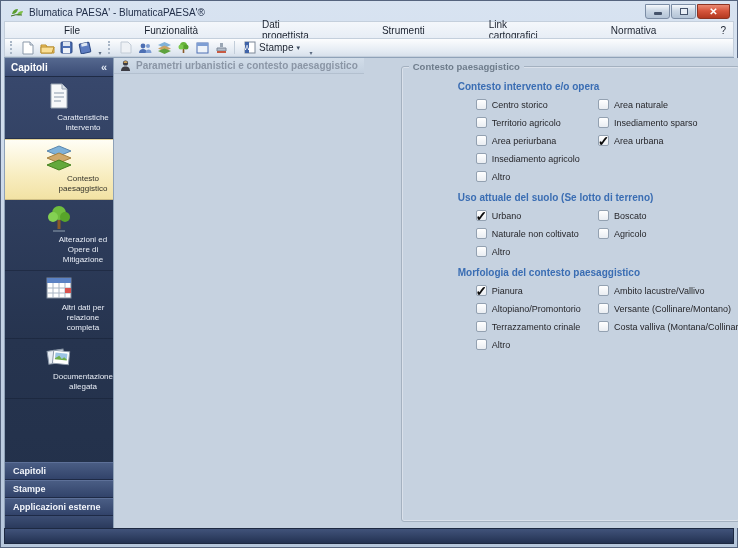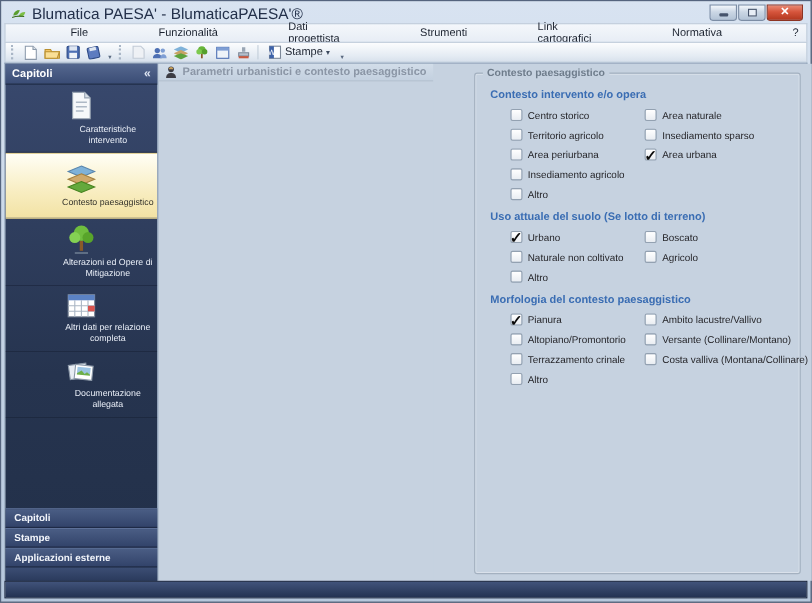--- a/index.html
+++ b/index.html
@@ -6,21 +6,21 @@
   html,body { background:#6b7486; font-family:"Liberation Sans", sans-serif; }
   .window{
     width:738px;height:548px;margin:0;position:relative;
     background:linear-gradient(#d8e3f1,#b6c7dc);
     border:1px solid #55647e; padding:0 3px 3px;
     display:flex;flex-direction:column;
   }
   
   .titlebar{height:20px;display:flex;align-items:center;padding:2px 4px 0 6px;}
   .app-icon{width:14px;height:13px;margin-right:5px;flex:none;}
-  .title-text{font-size:14px;color:#23304a;flex:1;white-space:nowrap;overflow:hidden;}
+  .title-text{font-size:10px;color:#23304a;flex:1;white-space:nowrap;overflow:hidden;}
   .win-controls{display:flex;gap:1px;margin-top:-2px;}
   .win-btn{width:25px;height:15px;border:1px solid #7c8da5;border-radius:0 0 3px 3px;
     background:linear-gradient(#f5f8fc,#cbd7e5 45%,#b3c3d6);display:flex;align-items:center;justify-content:center;
     font-size:9px;color:#45536b;cursor:default;}
   .win-btn.close{width:33px;background:linear-gradient(#e98a74,#d6553c 45%,#b33820);border-color:#8d3322;color:#fff;font-weight:bold;font-size:10px;}
   .min-glyph{width:8px;height:3px;background:#45536b;border-radius:1px;margin-top:4px;}
   .max-glyph{width:8px;height:7px;border:1px solid #45536b;background:#e8eef6;}
   
   .menubar{height:17px;background:linear-gradient(#f4f7fb,#e7edf5);border:1px solid #c4cfdc;border-bottom:none;
     display:flex;align-items:center;padding-left:4px;gap:2px;}
@@ -31,21 +31,21 @@
   .grip{width:5px;height:13px;border-left:2px dotted #a9b6c6;margin:0 3px;}
   .tb-btn{width:18px;height:16px;display:flex;align-items:center;justify-content:center;border-radius:2px;}
   .tb-sep{width:1px;height:13px;background:#c2cdd9;margin:0 3px;}
   .stampe-btn{display:flex;align-items:center;gap:3px;padding:1px 5px;border-radius:2px;font-size:10px;color:#1c2330;}
   .dd-arrow{font-size:7px;color:#3c4a5e;}
   .overflow{width:8px;height:15px;display:flex;flex-direction:column;align-items:center;justify-content:flex-end;
     font-size:6px;color:#5a6a80;line-height:4px;margin-left:1px;}
   
   .body{flex:1;display:flex;min-height:0;border:1px solid #8fa2b8;border-bottom:none;background:#c6d2e0;}
   
-  .sidebar{width:139px;flex:none;background:linear-gradient(#39496e,#26344f 60%,#223049);
+  .sidebar{width:109px;flex:none;background:linear-gradient(#39496e,#26344f 60%,#223049);
     display:flex;flex-direction:column;border-right:1px solid #8fa2b8;}
   .sb-header{height:19px;flex:none;background:linear-gradient(#55688f,#3a4c75);
     border-bottom:1px solid #1f2b45;display:flex;align-items:center;padding:0 6px;}
   .sb-header-label{color:#fff;font-weight:bold;font-size:10px;flex:1;}
   .sb-collapse{color:#dfe6f2;font-size:11px;font-weight:bold;}
   .sb-items{flex:1;display:flex;flex-direction:column;overflow:hidden;}
   .sb-item{min-height:60px;display:flex;flex-direction:column;align-items:center;justify-content:center;
     gap:3px;padding:5px 3px;border-bottom:1px solid rgba(20,28,48,.45);}
   .sb-item-label{color:#e9eef7;font-size:8px;text-align:center;line-height:10px;margin-left:48px;}
   .sb-item.selected{background:linear-gradient(#fffef5,#f8edc0 60%,#f2e2a4);border-top:1px solid #e2d29a;border-bottom:1px solid #cdbd85;}
@@ -60,21 +60,21 @@
   .content-header{height:16px;flex:none;display:flex;align-items:center;gap:5px;padding:0 6px;
     background:linear-gradient(#d2dde9,#c3d0df);border-bottom:1px solid #b3c0cf;}
   .content-header-title{font-size:10px;font-weight:bold;color:#8b96a6;}
   .gold-line{height:3px;flex:none;background:linear-gradient(#f7efcd,#e3d08f);}
   .content-main{flex:1;background:#c6d2e0;padding:8px 30px 6px 37px;min-height:0;}
   
   .groupbox{height:100%;border:1px solid #a4b1c0;border-radius:3px;position:relative;
     box-shadow:inset 0 0 0 1px rgba(255,255,255,.35);padding:12px 10px 8px 12px;}
   .groupbox-title{position:absolute;top:-6px;left:7px;background:#c6d2e0;padding:0 4px;
     font-size:9.5px;font-weight:bold;color:#6e7c8b;}
-  .section{margin-bottom:10px;}
+  .section{margin-bottom:10px;margin-left:42px;}
   .sec-heading{font-size:10px;font-weight:bold;color:#3a6db3;margin:2px 0 7px 2px;}
   .cols{display:flex;}
   .col{display:flex;flex-direction:column;gap:7px;}
   .col.left{width:52%;padding-left:20px;}
   .col.right{width:48%;}
   .row{display:flex;align-items:center;gap:5px;height:11px;}
   .cb{width:11px;height:11px;flex:none;background:linear-gradient(#fff,#e9edf2);border:1px solid #93a1b1;
     border-radius:2px;display:flex;align-items:center;justify-content:center;
     font-size:14px;font-weight:bold;color:#0a0a0a;line-height:8px;overflow:visible;}
   .cb-label{font-size:9px;color:#26262a;white-space:nowrap;}

